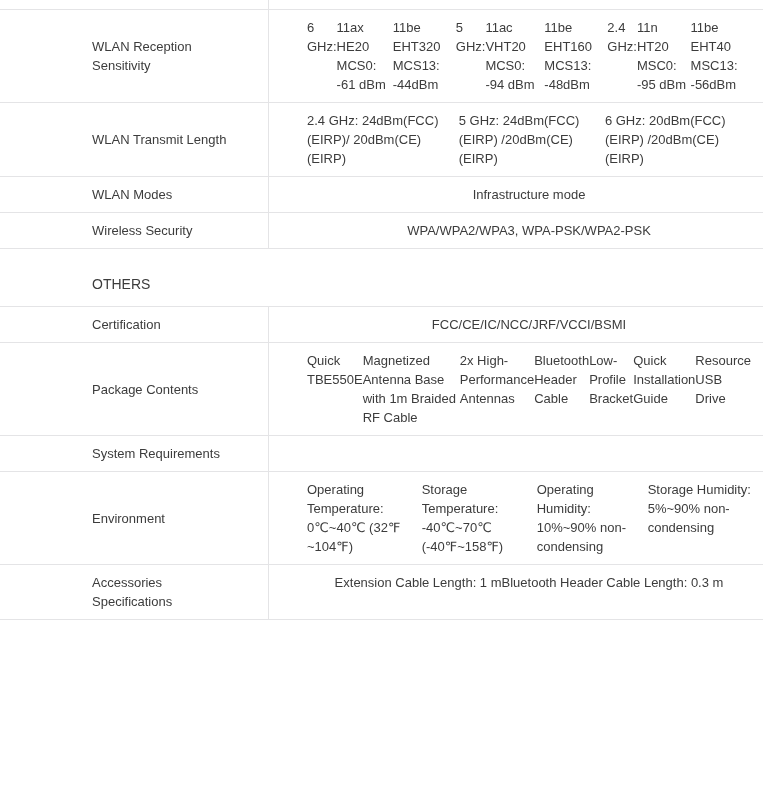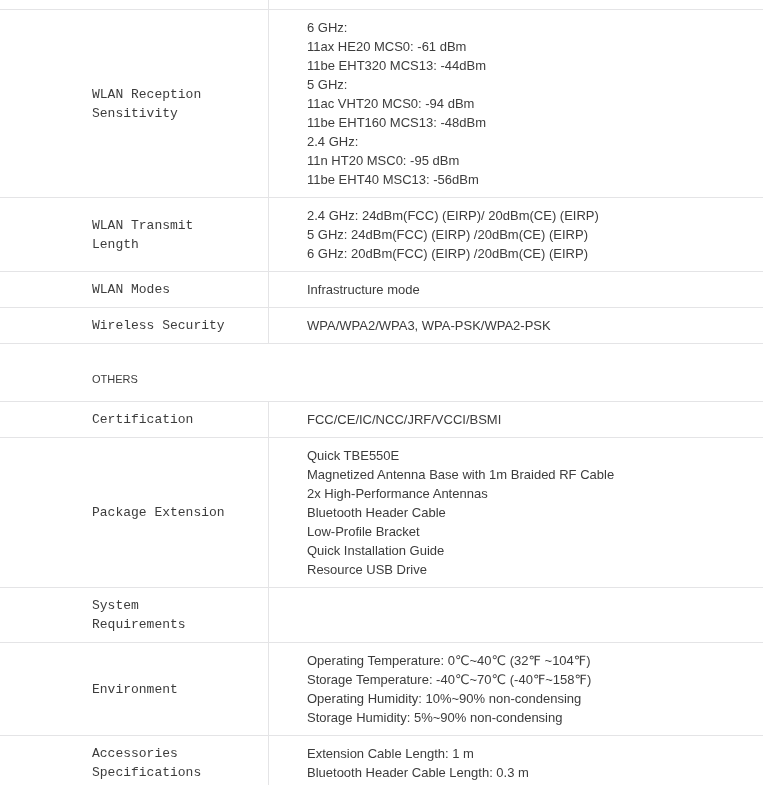--- a/index.html
+++ b/index.html
@@ -31,38 +31,37 @@
     border-right: 1px solid #e4e4e6;
     padding: 8px 10px 8px 92px;
     display: flex;
     align-items: center;
     flex-shrink: 0;
   }
   .label-cell .label-text {
     display: block;
     width: 142px;
     line-height: 19px;
-    font-family: Liberation Mono, monospace;
   }
   .value-cell {
     flex: 1;
     box-sizing: border-box;
     padding: 8px 12px 8px 38px;
     display: flex;
-    flex-direction: column;
+    flex-direction: row;
     justify-content: center;
   }
   .value-cell p {
     margin: 0;
     line-height: 19px;
   }
   .section-header {
     box-sizing: border-box;
     padding: 26px 0 12px 92px;
-    font-size: 11px;
+    font-size: 14px;
     line-height: 19px;
     border-bottom: 1px solid #e4e4e6;
   }
   .bottom-spacer {
     height: 15px;
   }
 </style>
 </head>
 <body>
 
@@ -125,21 +124,21 @@
     <div class="label-cell">
       <span class="label-text">Certification</span>
     </div>
     <div class="value-cell">
       <p>FCC/CE/IC/NCC/JRF/VCCI/BSMI</p>
     </div>
   </div>
 
   <div class="spec-row">
     <div class="label-cell">
-      <span class="label-text">Package Extension</span>
+      <span class="label-text">Package Contents</span>
     </div>
     <div class="value-cell">
       <p>Quick TBE550E</p>
       <p>Magnetized Antenna Base with 1m Braided RF Cable</p>
       <p>2x High-Performance Antennas</p>
       <p>Bluetooth Header Cable</p>
       <p>Low-Profile Bracket</p>
       <p>Quick Installation Guide</p>
       <p>Resource USB Drive</p>
     </div>

